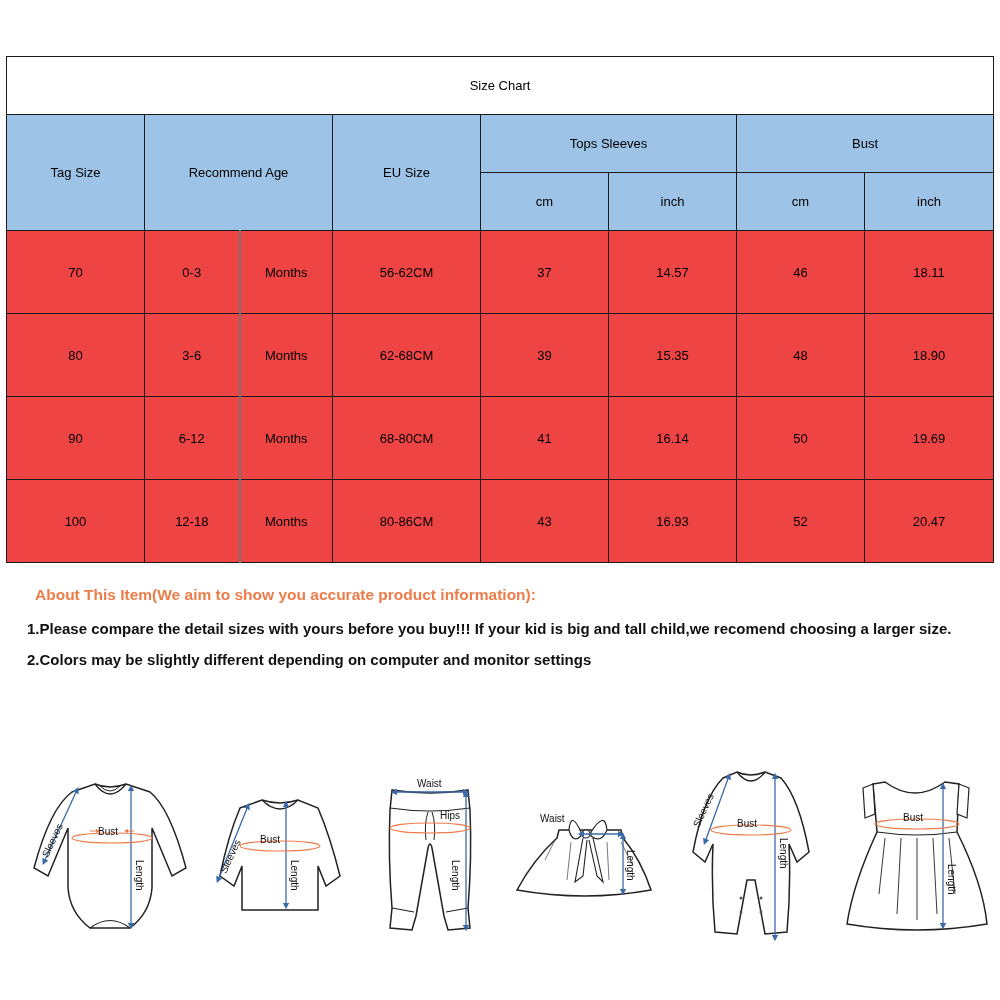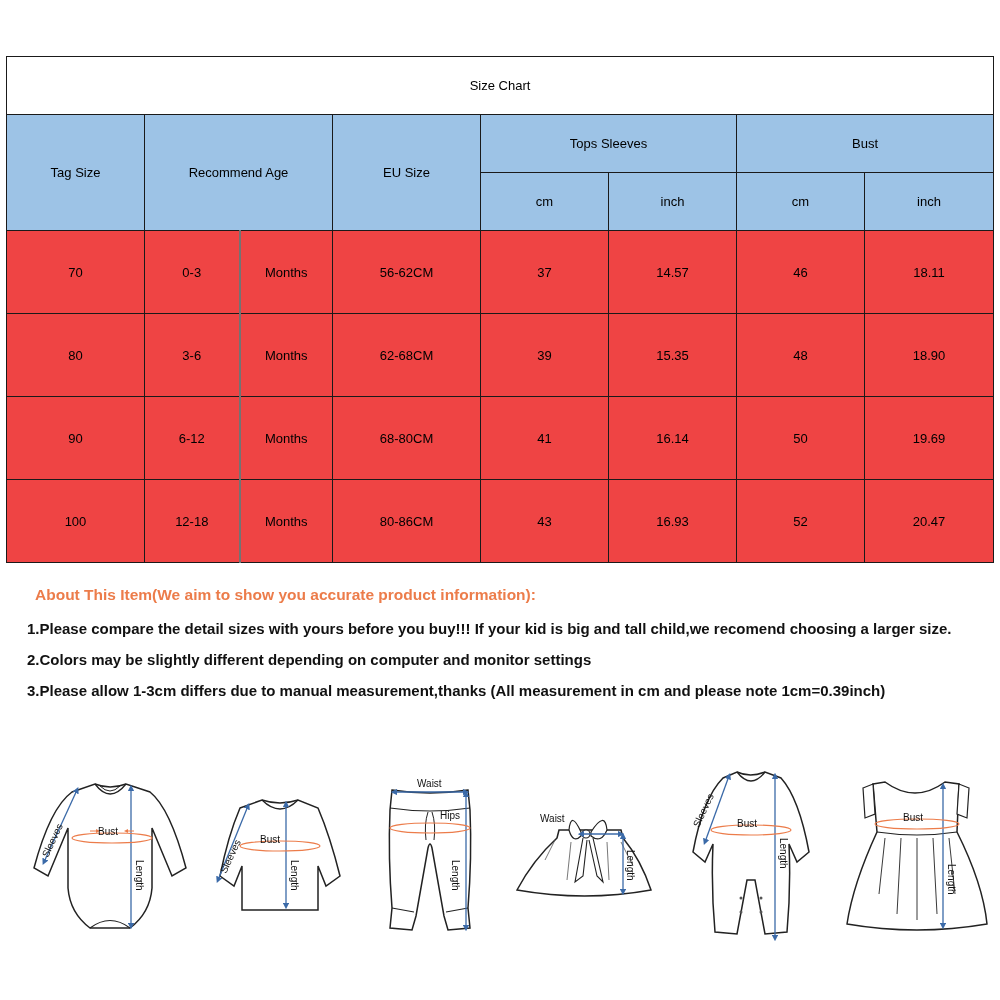--- a/index.html
+++ b/index.html
@@ -94,21 +94,20 @@
     <td>52</td>
     <td>20.47</td>
   </tr>
 </tbody>
   </table>
 
 <div class="notes">
   <div class="heading">About This Item(We aim to show you accurate product information):</div>
   <p>1.Please compare the detail sizes with yours before you buy!!! If your kid is big and tall child,we recomend choosing a larger size.</p>
   <p>2.Colors may be slightly different depending on computer and monitor settings</p>
-  <p>3.Please allow 1-3cm differs due to manual measurement,thanks (All measurement in cm and please note 1cm=0.39inch)</p>
 </div>
 
 <div class="illustrations">
   <svg width="0" height="0" style="position:absolute">
     <defs>
       <marker id="ab" viewBox="0 0 10 10" refX="5" refY="5" markerWidth="5" markerHeight="5" orient="auto-start-reverse">
         <path d="M0,0 L10,5 L0,10 z" fill="#3b6aa8"></path>
       </marker>
       <marker id="ao" viewBox="0 0 10 10" refX="5" refY="5" markerWidth="4" markerHeight="4" orient="auto-start-reverse">
         <path d="M0,0 L10,5 L0,10 z" fill="#ec7c4a"></path>

